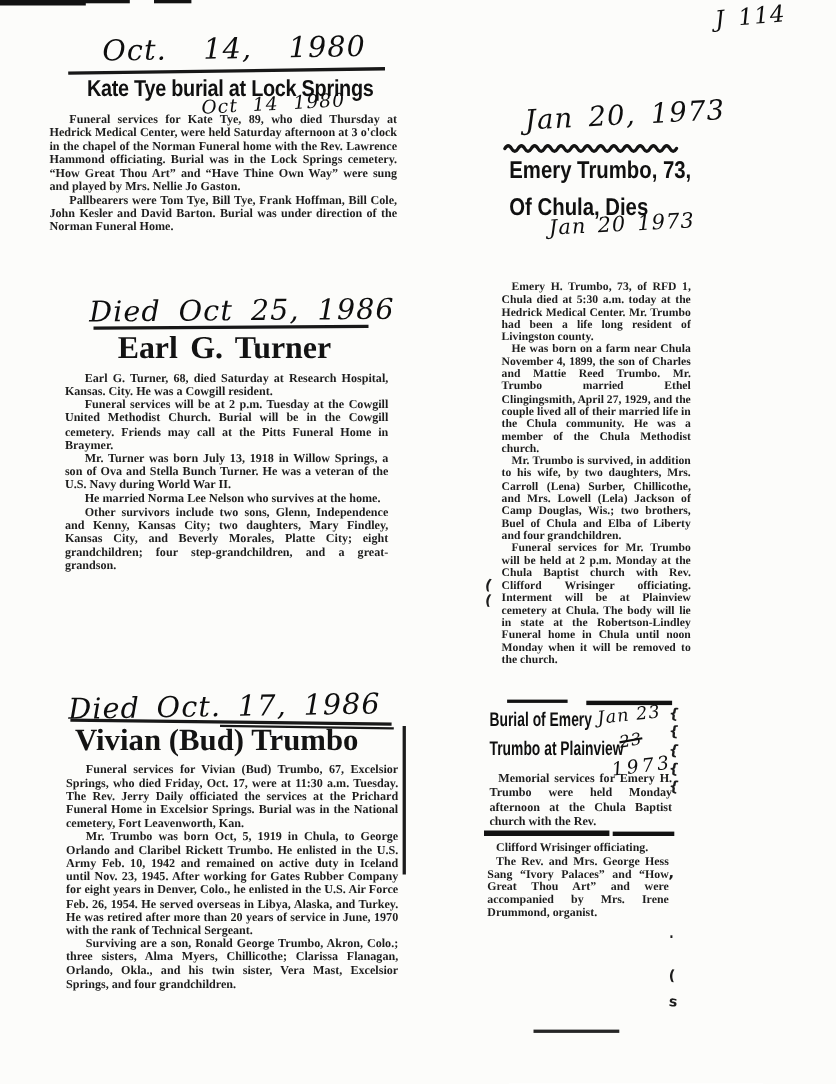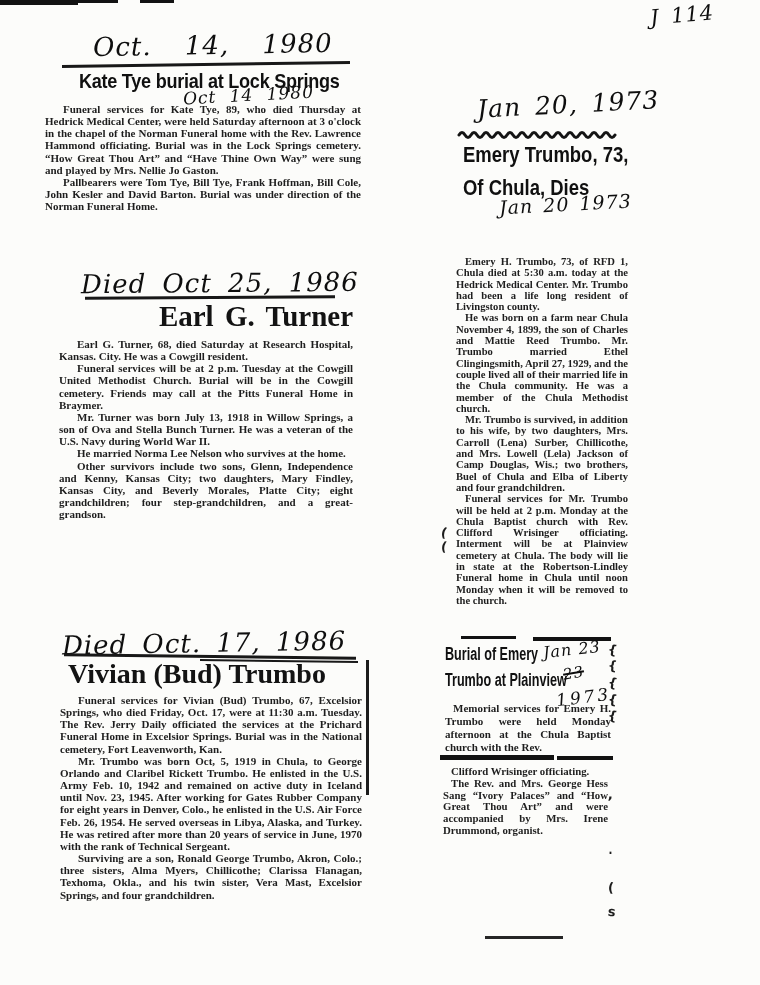--- a/index.html
+++ b/index.html
@@ -76,39 +76,39 @@
     <div class="hw" style="left:168px; top:52px; font-size:17px; word-spacing:7px; transform:rotate(-3deg);">Oct 14 1980</div>
     <div class="news col-l" style="left:30px; top:70px; width:316px;">
       <p>Funeral services for Kate Tye, 89, who died Thursday at Hedrick Medical Center, were held Saturday afternoon at 3 o'clock in the chapel of the Norman Funeral home with the Rev. Lawrence Hammond officiating. Burial was in the Lock Springs cemetery. “How Great Thou Art” and “Have Thine Own Way” were sung and played by Mrs. Nellie Jo Gaston.</p>
       <p>Pallbearers were Tom Tye, Bill Tye, Frank Hoffman, Bill Cole, John Kesler and David Barton. Burial was under direction of the Norman Funeral Home.</p>
     </div>
   </div>
 
   <div class="abs" style="left:55px; top:268px; width:300px;">
     <div class="hw" style="left:26px; top:0; font-size:26px; word-spacing:7px; transform:rotate(-0.5deg);">Died Oct 25, 1986</div>
     <div class="hw-line" style="left:30px; top:28px; width:250px; height:2.5px; transform:rotate(-0.4deg);"></div>
-    <div class="serif-head" style="left:0; top:32px; width:298px; text-align:right; font-size:29px; word-spacing:4px;">Earl G. Turner</div>
+    <div class="serif-head" style="left:0; top:32px; width:298px; text-align:center; font-size:29px; word-spacing:4px;">Earl G. Turner</div>
     <div class="news col-l" style="left:4px; top:70px; width:294px;">
       <p>Earl G. Turner, 68, died Saturday at Research Hospital, Kansas. City. He was a Cowgill resident.</p>
       <p>Funeral services will be at 2 p.m. Tuesday at the Cowgill United Methodist Church. Burial will be in the Cowgill cemetery. Friends may call at the Pitts Funeral Home in Braymer.</p>
       <p>Mr. Turner was born July 13, 1918 in Willow Springs, a son of Ova and Stella Bunch Turner. He was a veteran of the U.S. Navy during World War II.</p>
       <p>He married Norma Lee Nelson who survives at the home.</p>
       <p>Other survivors include two sons, Glenn, Independence and Kenny, Kansas City; two daughters, Mary Findley, Kansas City, and Beverly Morales, Platte City; eight grandchildren; four step-grandchildren, and a great-grandson.</p>
     </div>
   </div>
 
   <div class="abs" style="left:52px; top:628px; width:310px;">
     <div class="hw" style="left:10px; top:0; font-size:26px; word-spacing:6px; transform:rotate(-1deg);">Died Oct. 17, 1986</div>
     <div class="hw-line" style="left:12px; top:27px; width:292px; height:2.5px; transform:rotate(0.7deg);"></div>
     <div class="hw-line" style="left:148px; top:32px; width:158px; height:2px; transform:rotate(0.8deg);"></div>
     <div class="serif-head" style="left:0; top:30px; width:290px; text-align:center; font-size:28px;">Vivian (Bud) Trumbo</div>
     <div class="news col-l" style="left:8px; top:66px; width:302px;">
       <p>Funeral services for Vivian (Bud) Trumbo, 67, Excelsior Springs, who died Friday, Oct. 17, were at 11:30 a.m. Tuesday. The Rev. Jerry Daily officiated the services at the Prichard Funeral Home in Excelsior Springs. Burial was in the National cemetery, Fort Leavenworth, Kan.</p>
       <p>Mr. Trumbo was born Oct, 5, 1919 in Chula, to George Orlando and Claribel Rickett Trumbo. He enlisted in the U.S. Army Feb. 10, 1942 and remained on active duty in Iceland until Nov. 23, 1945. After working for Gates Rubber Company for eight years in Denver, Colo., he enlisted in the U.S. Air Force Feb. 26, 1954. He served overseas in Libya, Alaska, and Turkey. He was retired after more than 20 years of service in June, 1970 with the rank of Technical Sergeant.</p>
-      <p>Surviving are a son, Ronald George Trumbo, Akron, Colo.; three sisters, Alma Myers, Chillicothe; Clarissa Flanagan, Texhoma, Okla., and his twin sister, Vera Mast, Excelsior Springs, and four grandchildren.</p>
+      <p>Surviving are a son, Ronald George Trumbo, Akron, Colo.; three sisters, Alma Myers, Chillicothe; Clarissa Flanagan, Orlando, Okla., and his twin sister, Vera Mast, Excelsior Springs, and four grandchildren.</p>
     </div>
   </div>
 
   <div class="rule-v" style="left:366px; top:660px; width:2.5px; height:135px;"></div>
 
   <div class="abs" style="left:443px; top:90px; width:182px;">
     <div class="hw" style="left:34px; top:0; font-size:25px; word-spacing:5px; transform:rotate(-3deg);">Jan 20, 1973</div>
     <svg class="abs" style="left:14px; top:38px;" width="168" height="12">
       <path d="M2 7 q3 -5 6 0 t6 0 t6 0 t6 0 t6 0 t6 0 t6 0 t6 0 t6 0 t6 0 t6 0 t6 0 t6 0 t6 0 t6 0 t6 0 t6 0 t6 0 t6 0 t6 0 t6 0 t6 0 t6 0 t6 0 t6 0 t6 0" stroke="#141414" stroke-width="3" fill="none" stroke-linecap="round"></path>
     </svg>

